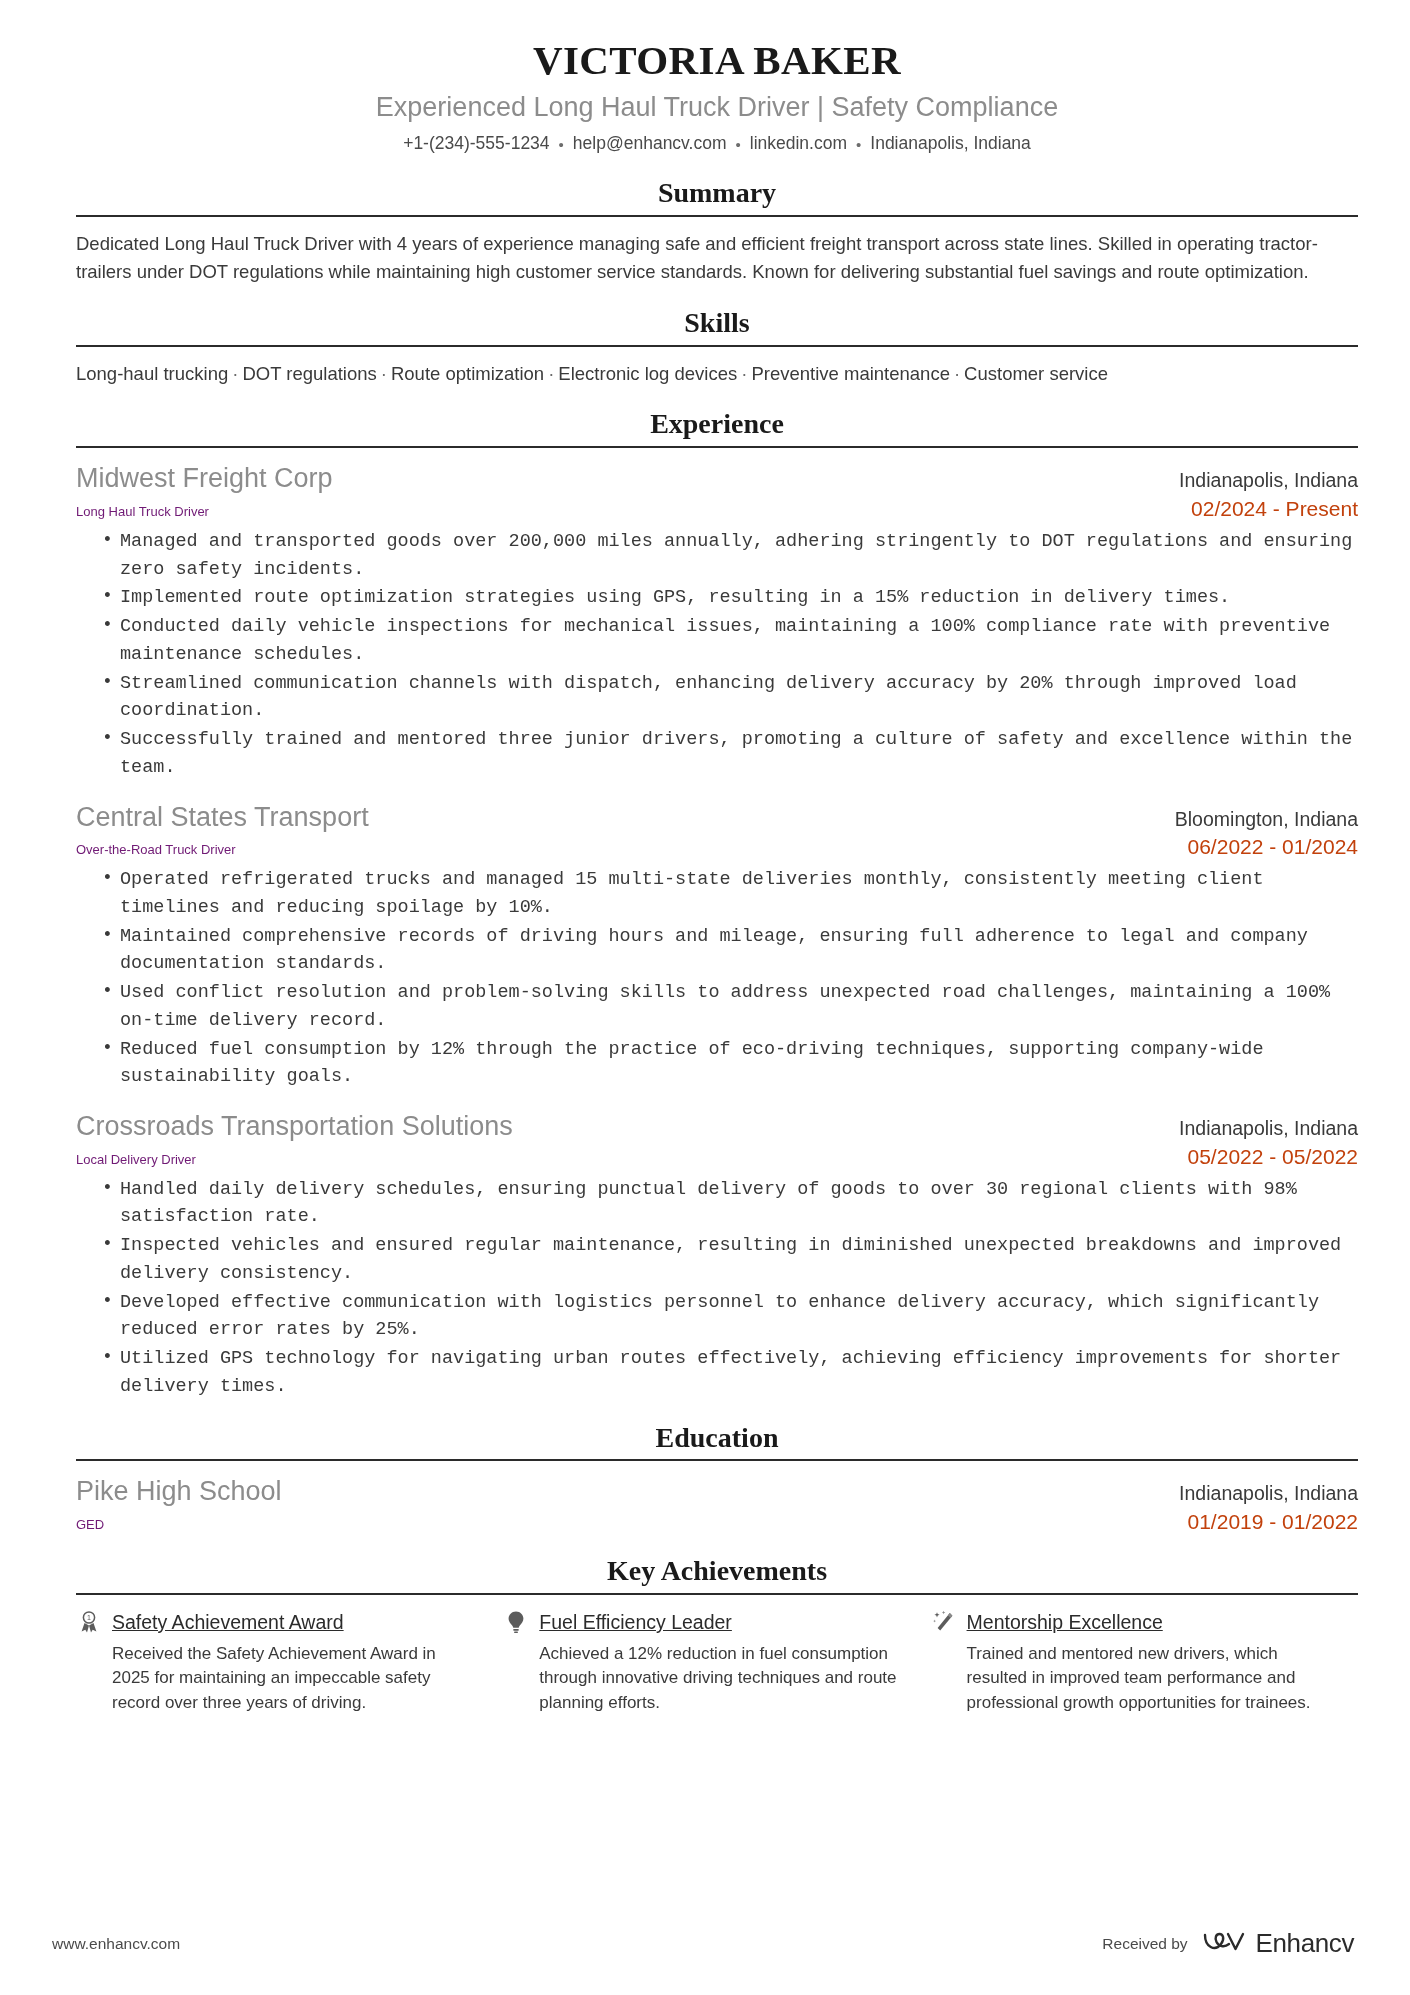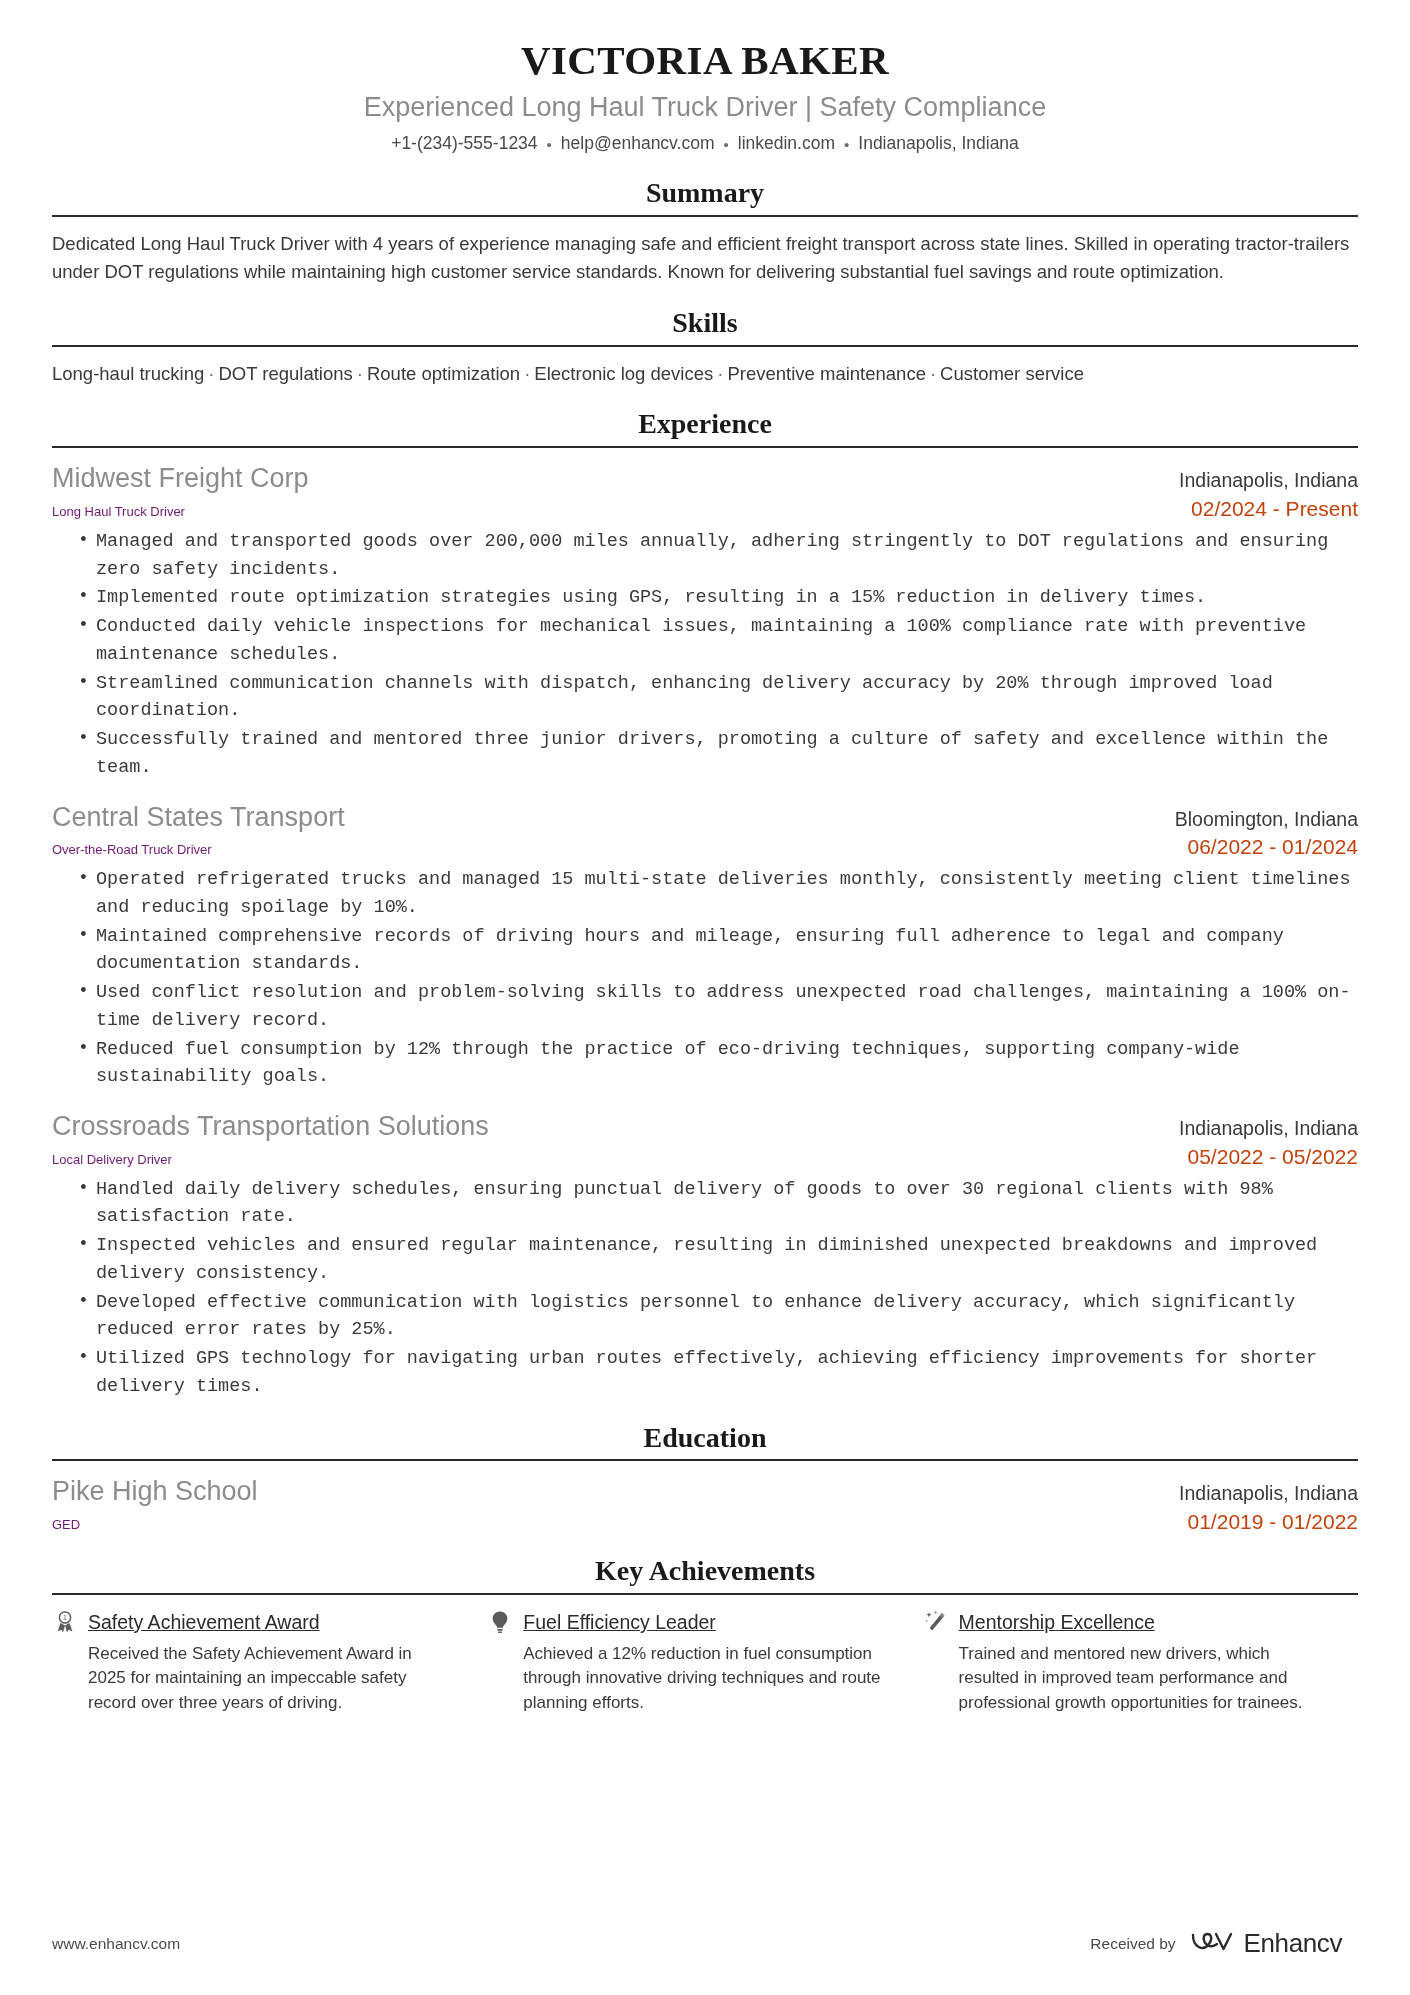--- a/index.html
+++ b/index.html
@@ -12,21 +12,21 @@
 
   body {
     font-family: "Liberation Sans", sans-serif;
     color: #2b2b2b;
     position: relative;
   }
 
   .page {
     width: 1410px;
     height: 1995px;
-    padding: 30px 52px 0 52px;
+    padding: 30px 52px 0 76px;
     position: relative;
     background: #ffffff;
   }
 
   
   .header { text-align: center; padding-top: 8px; }
 
   .full-name {
     font-family: "Liberation Serif", serif;
     font-weight: bold;
@@ -194,21 +194,21 @@
     line-height: 1.45;
     color: #3a3a3a;
     margin-top: 6px;
     padding-left: 36px;
   }
 
   
   .footer {
     position: absolute;
     left: 52px;
-    right: 68px;
+    right: 56px;
     bottom: 36px;
     display: flex;
     justify-content: space-between;
     align-items: center;
   }
   .footer-url {
     font-size: 15.5px;
     color: #4a4a4a;
   }
   .footer-right {

